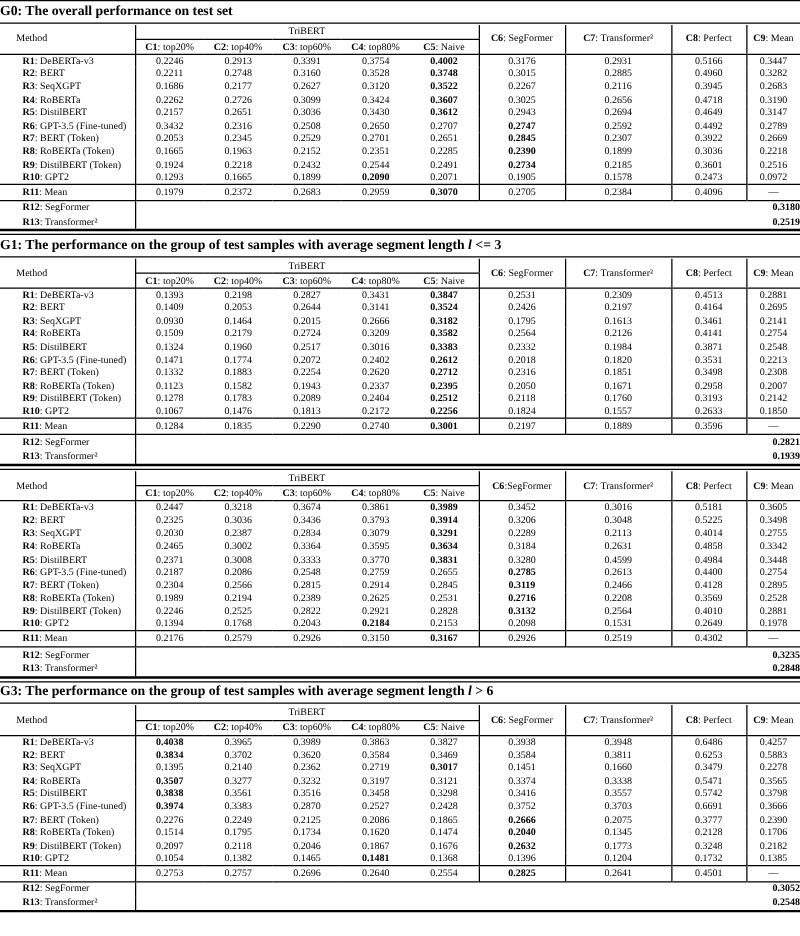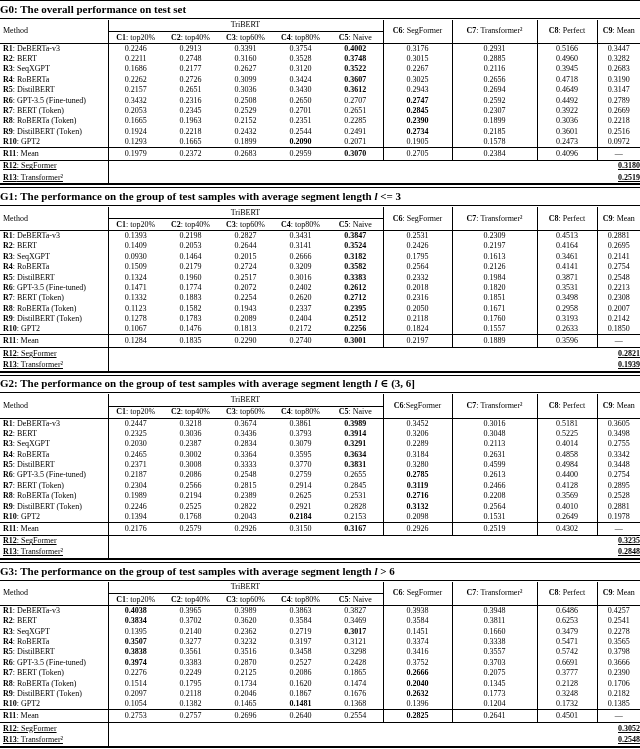--- a/index.html
+++ b/index.html
@@ -37,37 +37,37 @@
     line-height: 1;
     padding: 0;
     font-weight: normal;
     white-space: nowrap;
     overflow: hidden;
   }
   thead th { height: 12px; text-align: center; vertical-align: middle; }
   .hb { border-bottom: 1px solid #000; }
   .th-method {
     text-align: left;
-    padding-left: 3px;
+    padding-left: 13px;
     border-right: 1px solid #000;
   }
   .tribert { border-bottom: 1px solid #000; text-align: center; }
   .vl { border-left: 1px solid #000; }
   td.method {
     text-align: left;
-    padding-left: 3px;
+    padding-left: 18px;
     border-right: 1px solid #000;
     height: 10.4px;
     vertical-align: middle;
   }
   td.num { text-align: center; height: 10.4px; vertical-align: middle; }
   .b { font-weight: bold; }
   tr.rmean td { border-top: 1px solid #000; height: 13px; }
   tr.rseg td { border-top: 1px solid #000; }
-  tr.rx td { height: 11.5px; vertical-align: middle; text-decoration: underline; }
+  tr.rx td { height: 11.5px; vertical-align: middle; }
   td.spanval { text-align: right; }
 </style>
 </head>
 <body>
 
 <div class="page">
 
   <div class="section">
     <div class="sec-title"><span>G0: The overall performance on test set</span><span class="mvar"></span><span></span></div>
     <table>
@@ -416,21 +416,20 @@
           </tr>
           <tr class="rx">
             <td class="method"><span class="b">R13</span><span>: Transformer²</span></td>
             <td class="spanval b" colspan="9">0.1939</td>
           </tr>
         </tbody>
     </table>
   </div>
 
   <div class="section">
-    <div class="sec-title"><span>G2: The performance on the group of test samples with average segment length </span><span class="mvar">l</span><span> ∈ (3, 6]</span></div>
     <table>
       <colgroup>
           <col style="width:108px">
           <col style="width:55px">
           <col style="width:55px">
           <col style="width:55px">
           <col style="width:55px">
           <col style="width:55px">
           <col style="width:69px">
           <col style="width:85px">
@@ -647,21 +646,21 @@
           <tr>
             <td class="method"><span class="b">R2</span><span>: BERT</span></td>
             <td class="num b">0.3834</td>
             <td class="num">0.3702</td>
             <td class="num">0.3620</td>
             <td class="num">0.3584</td>
             <td class="num">0.3469</td>
             <td class="num vl">0.3584</td>
             <td class="num vl">0.3811</td>
             <td class="num vl">0.6253</td>
-            <td class="num vl">0.2541</td>
+            <td class="num vl">0.5883</td>
           </tr>
           <tr>
             <td class="method"><span class="b">R3</span><span>: SeqXGPT</span></td>
             <td class="num">0.1395</td>
             <td class="num">0.2140</td>
             <td class="num">0.2362</td>
             <td class="num">0.2719</td>
             <td class="num b">0.3017</td>
             <td class="num vl">0.1451</td>
             <td class="num vl">0.1660</td>

